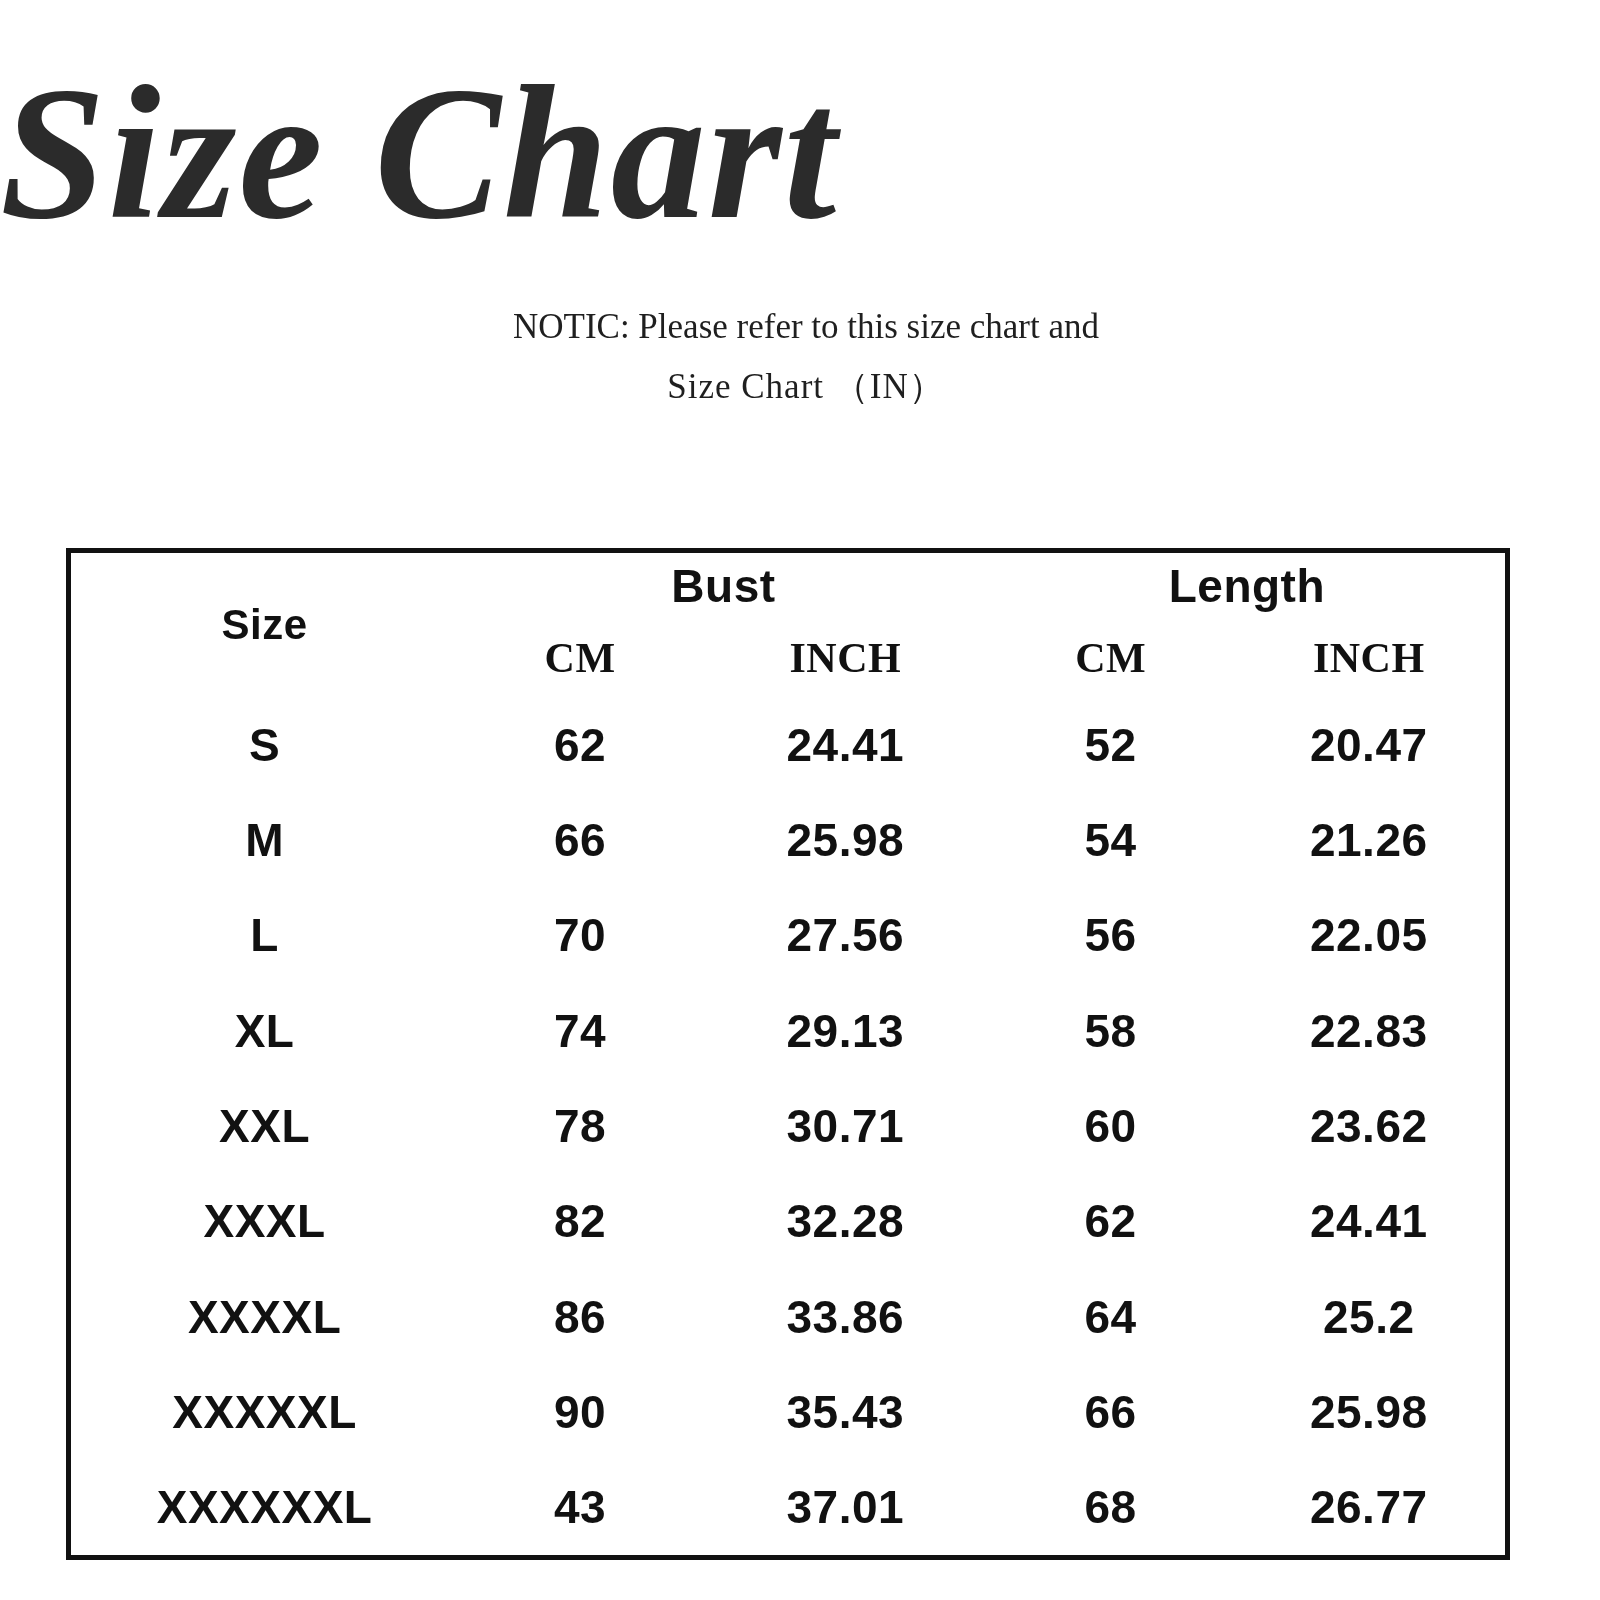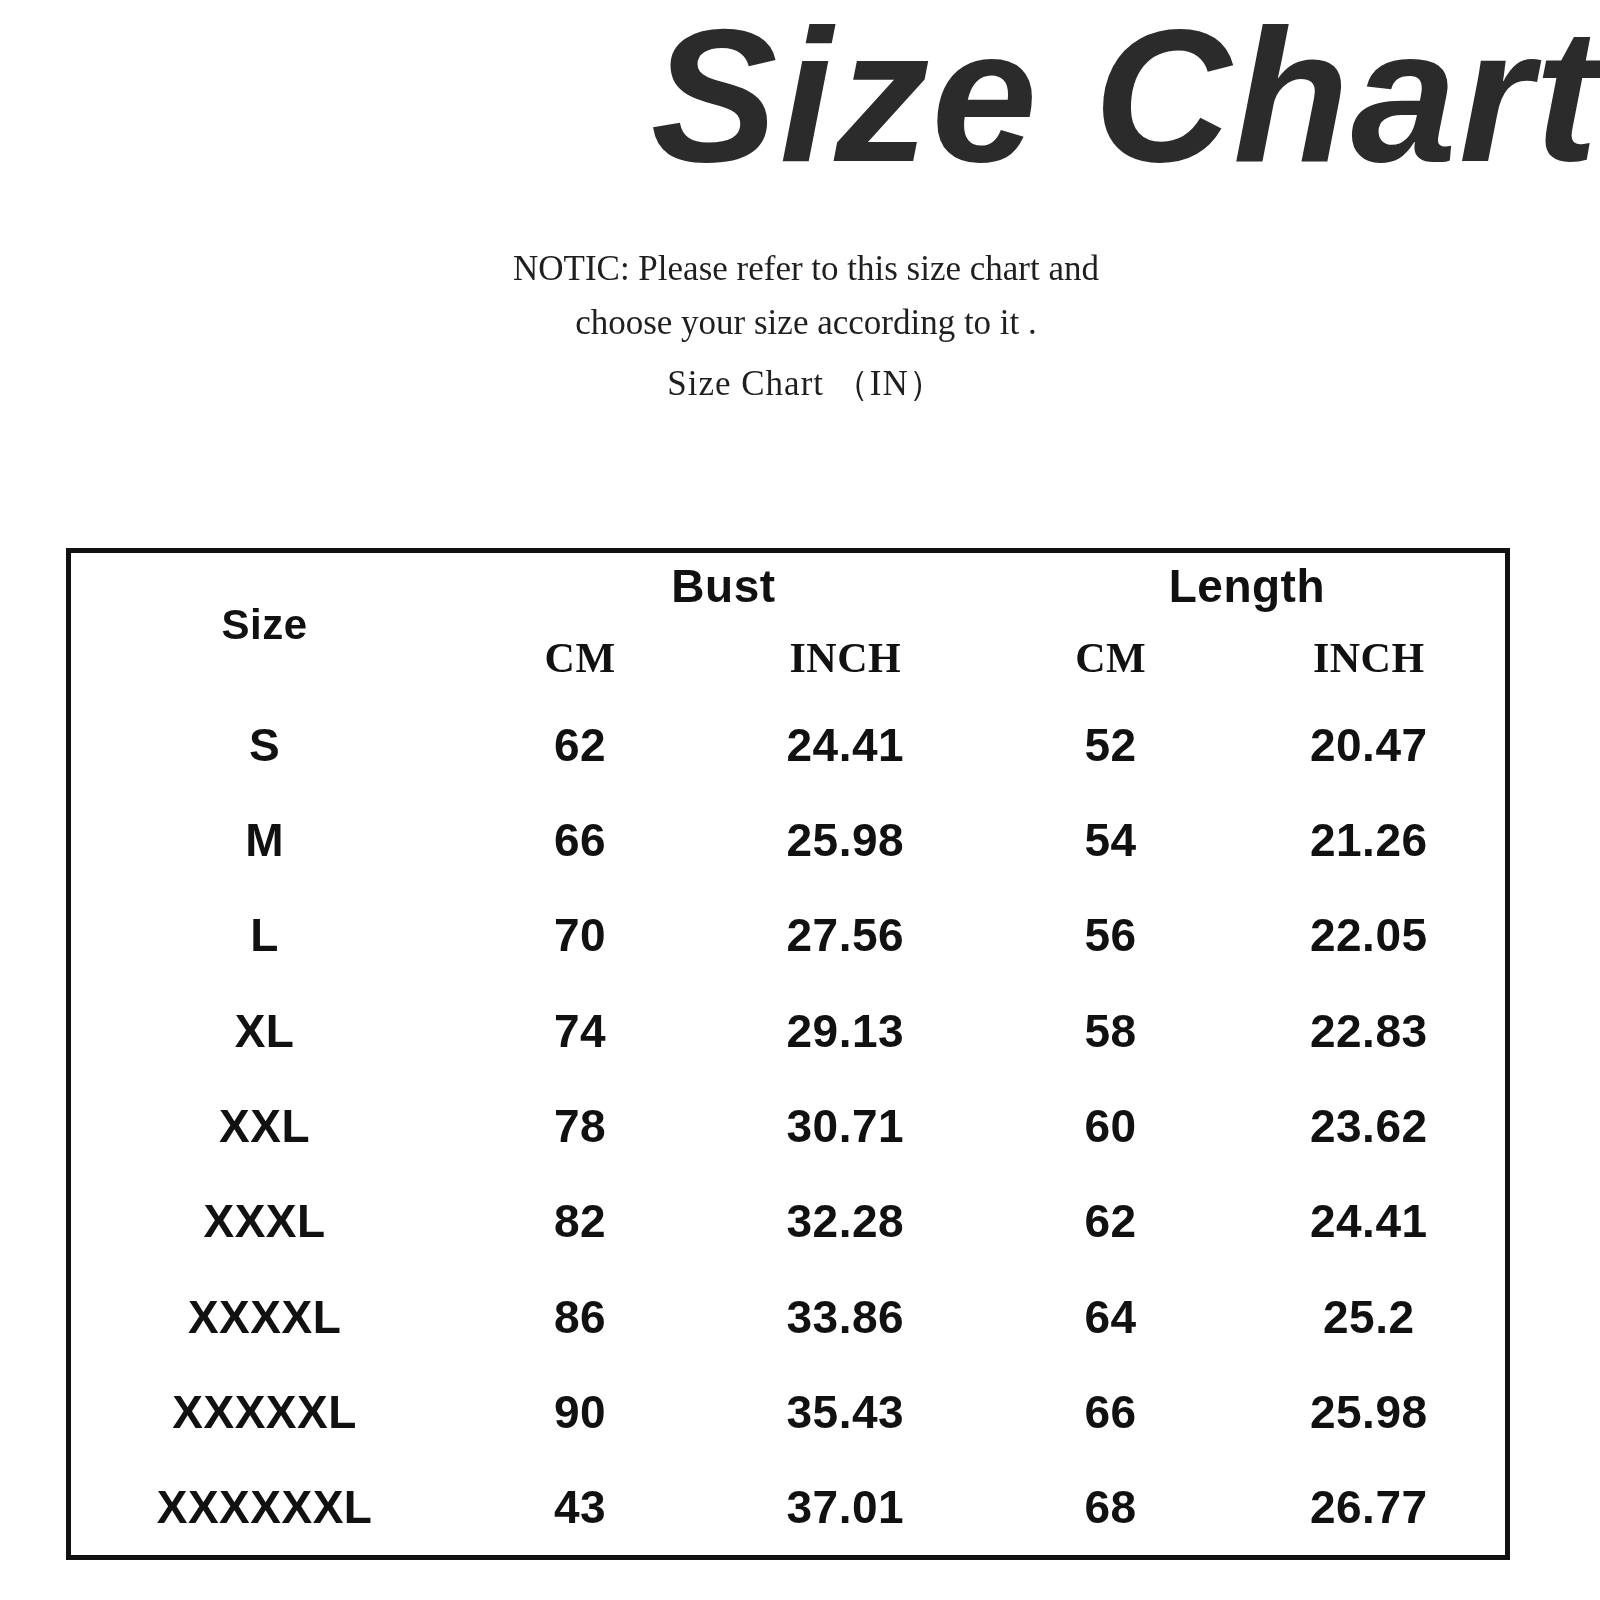--- a/index.html
+++ b/index.html
@@ -16,28 +16,29 @@
   }
   .page {
     position: relative;
     width: 1600px;
     height: 1600px;
     background: #ffffff;
   }
 
   
   .title {
-    text-align: right;
-    font-family: Liberation Sans, sans-serif;
+    text-align: left;
+    font-family: Liberation Serif, serif;
     font-style: italic;
     font-weight: 700;
     font-size: 190px;
     line-height: 1;
     letter-spacing: 2px;
     color: #2b2b2b;
+    padding-top: 58px;
     white-space: nowrap;
   }
 
   
   .notice {
     text-align: center;
     font-family: "Liberation Serif", serif;
     font-size: 35px;
     line-height: 1.55;
     color: #1f1f1f;
@@ -107,21 +108,20 @@
 </style>
 </head>
 <body>
 
 <div class="page">
 
   <div class="title">Size Chart</div>
 
   <div class="notice">
     <div>NOTIC: Please refer to this size chart and</div>
-    <div>choose your size according to it .</div>
     <div class="sub">Size Chart （IN）</div>
   </div>
 
   <div class="table-wrap">
     <table class="size-table">
       <colgroup>
         <col class="c-size">
         <col class="c-bcm">
         <col class="c-bin">
         <col class="c-lcm">

